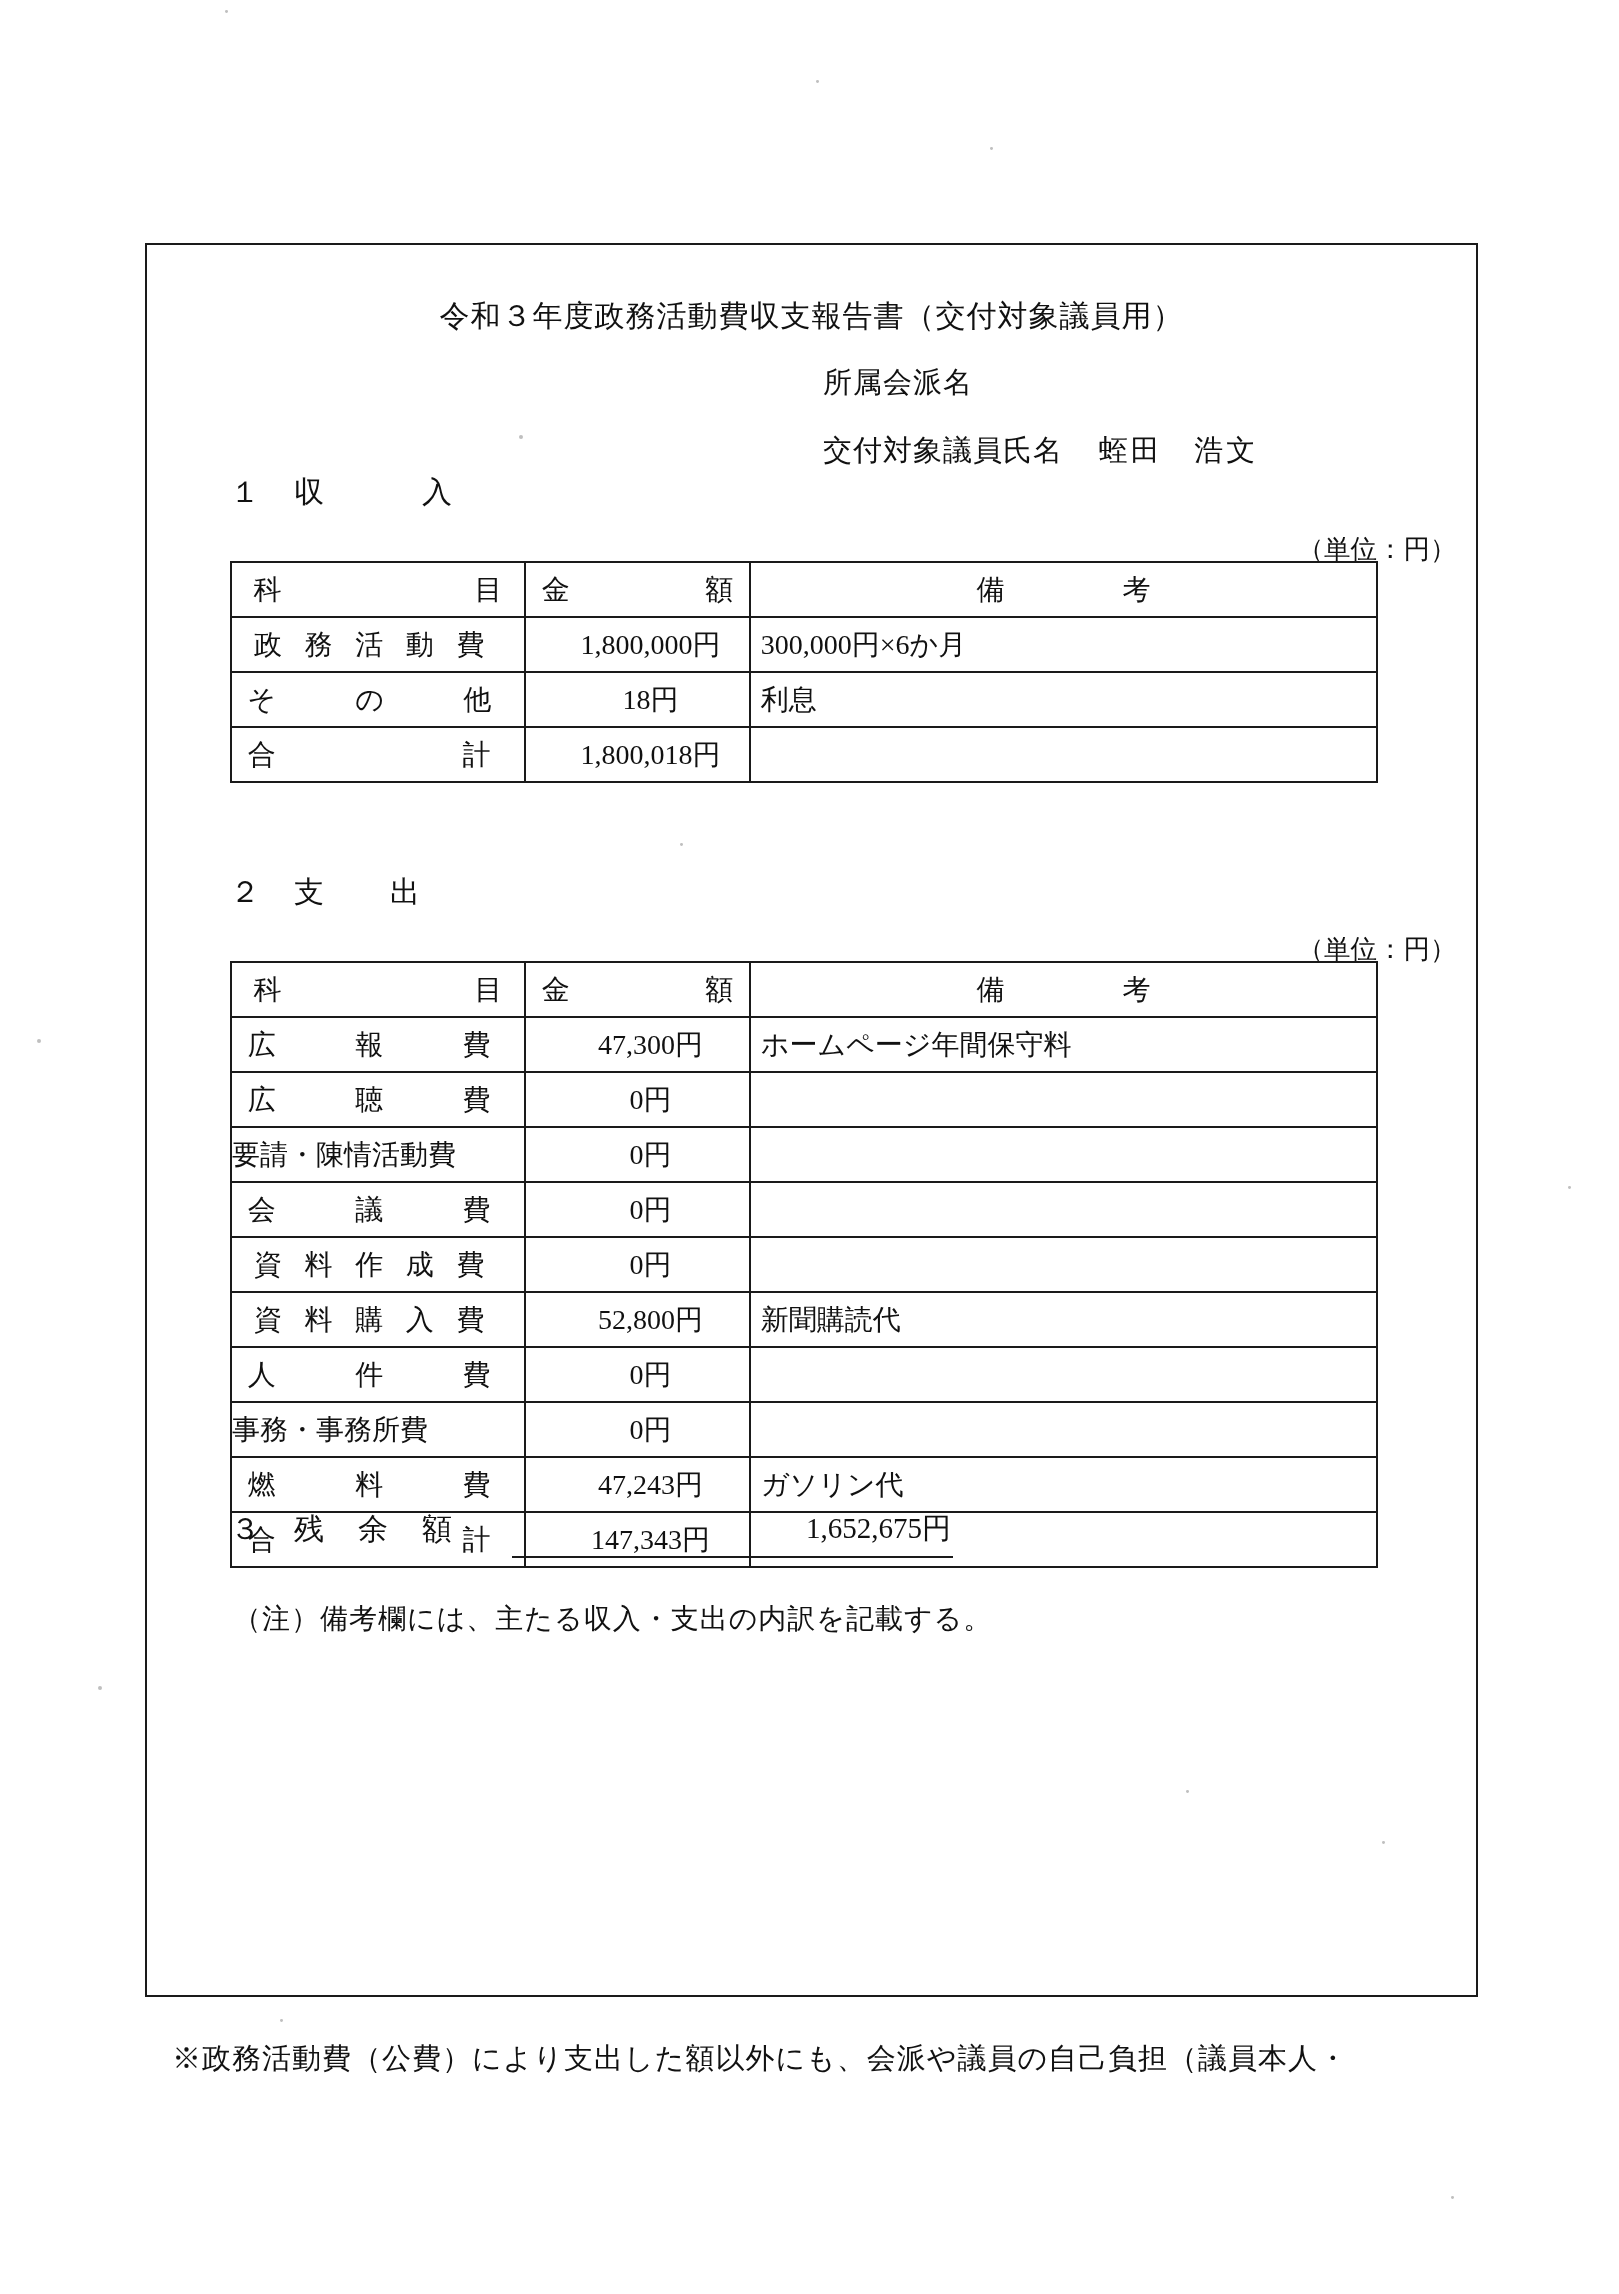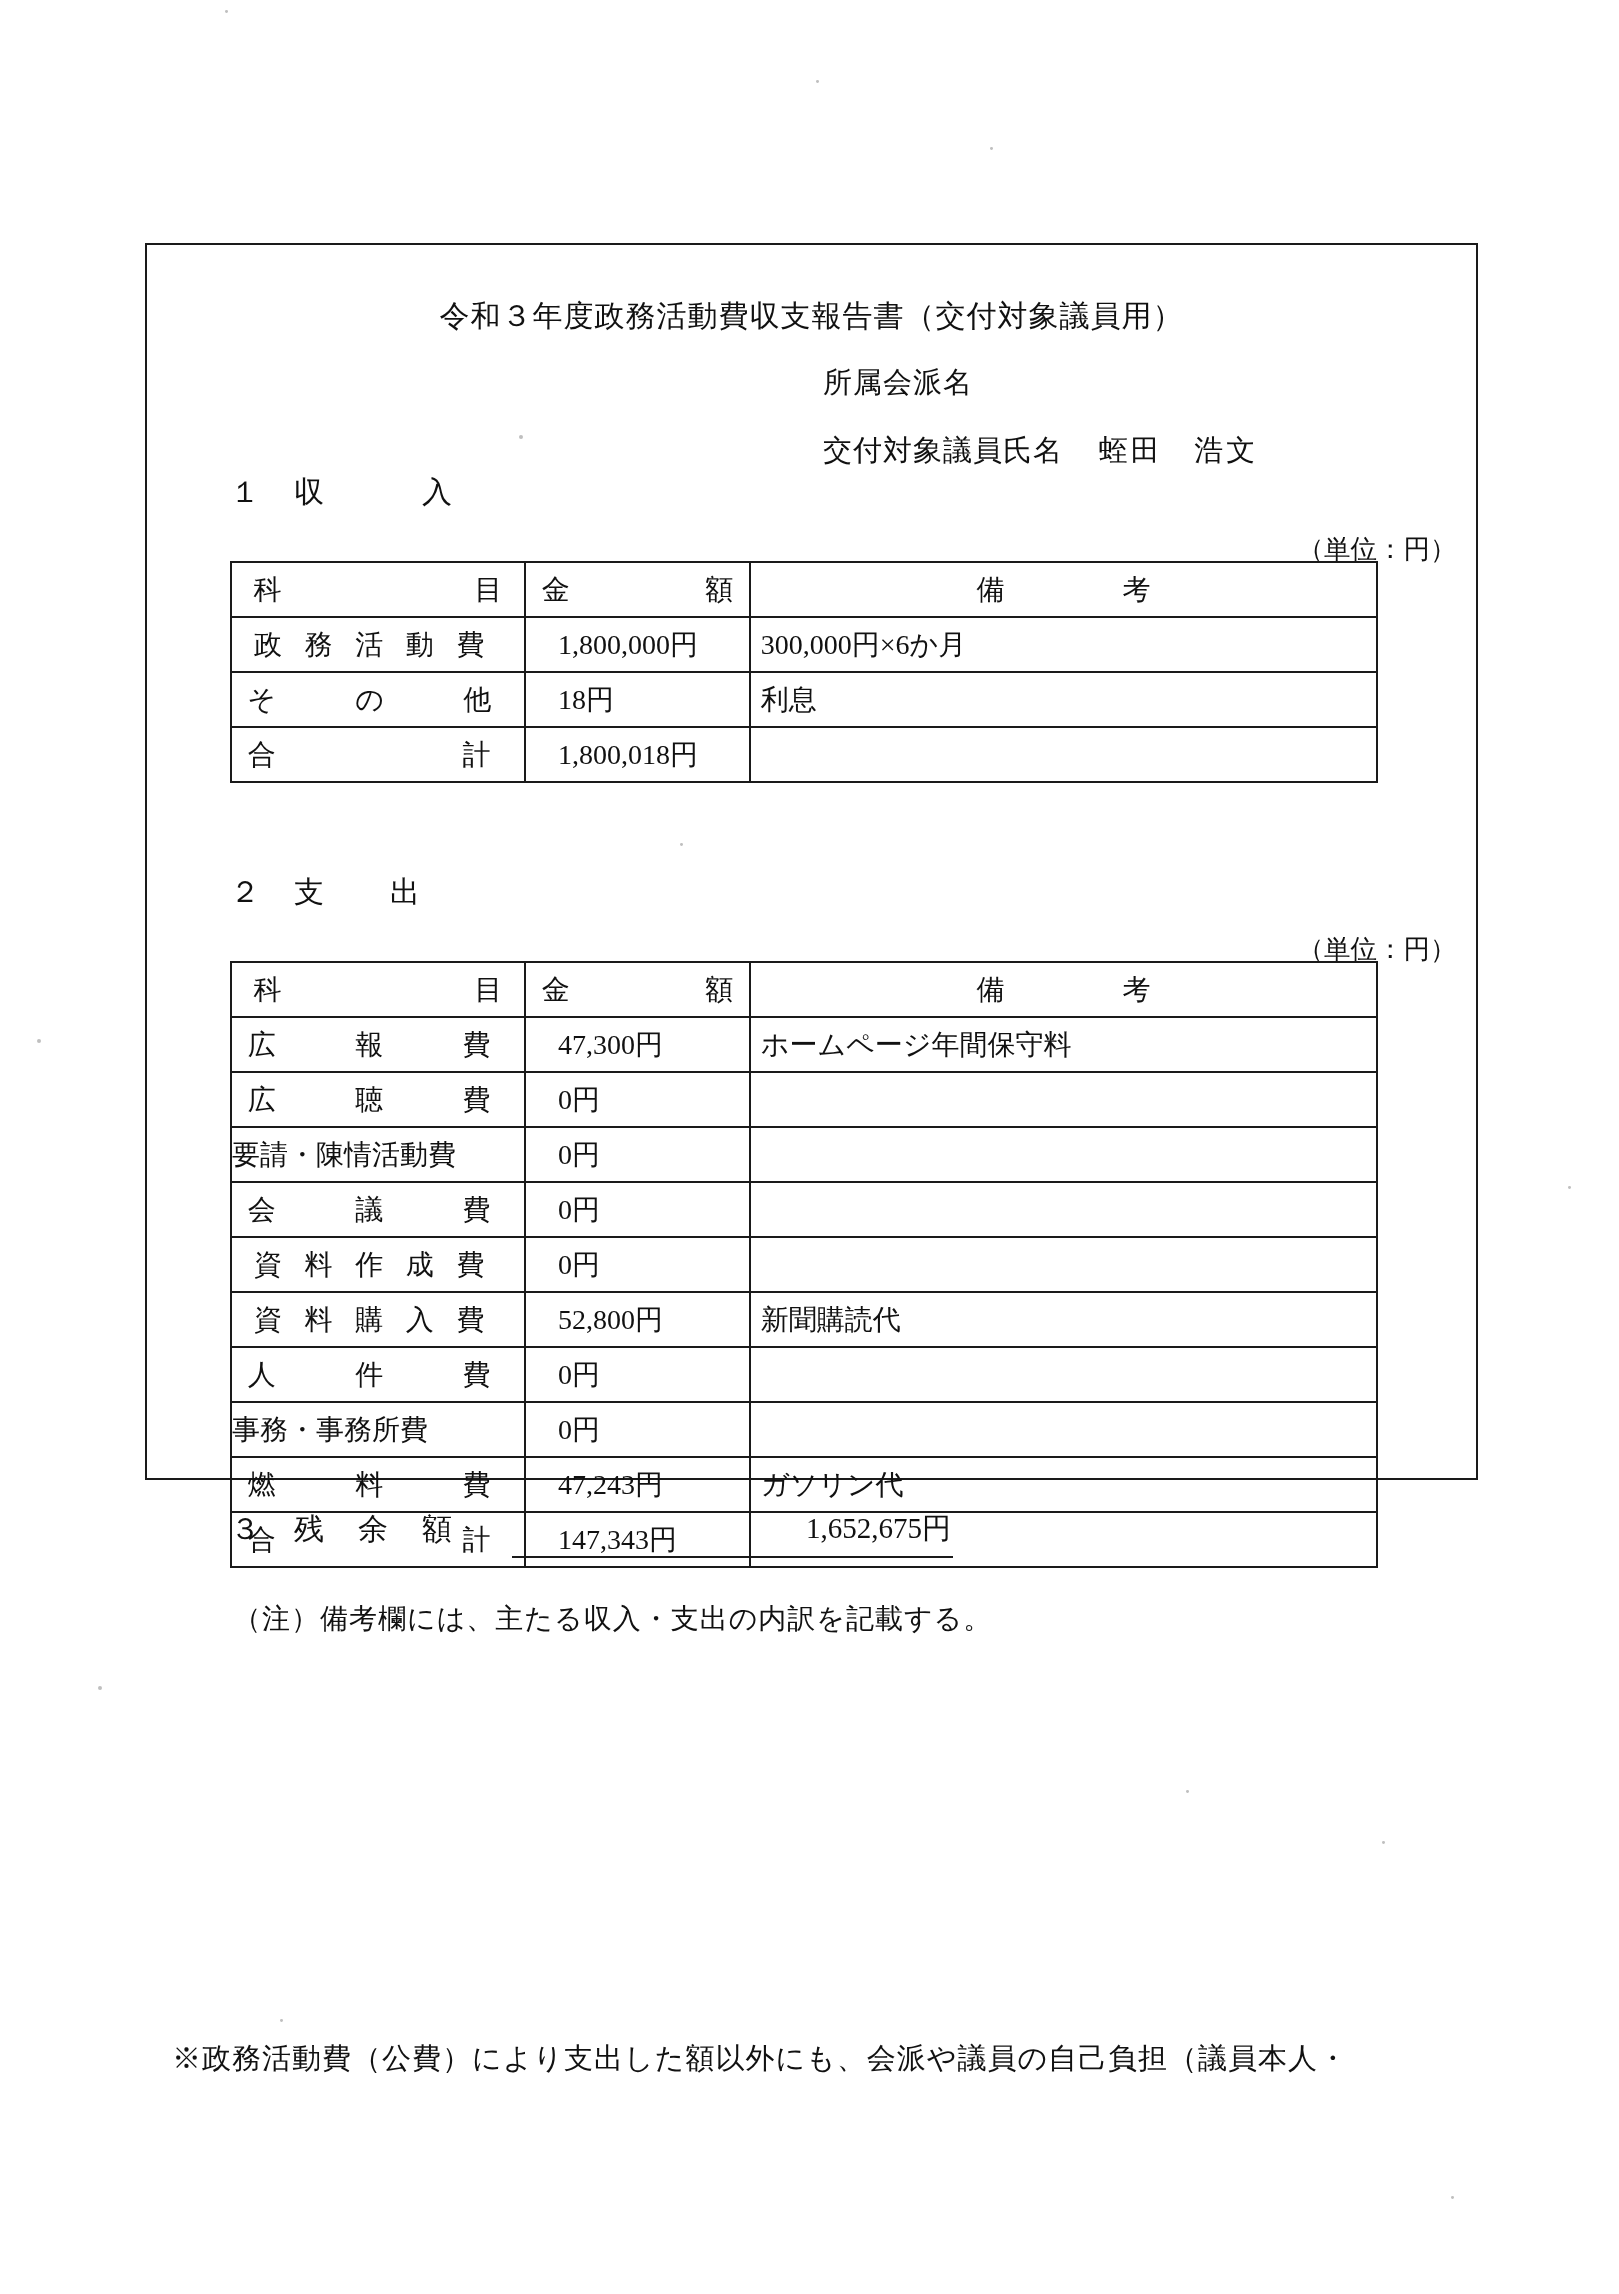--- a/index.html
+++ b/index.html
@@ -22,21 +22,21 @@
     background: #8a8a8a;
     border-radius: 50%;
     opacity: .55;
   }
 
   .page-frame {
     position: absolute;
     left: 145px;
     top: 243px;
     width: 1333px;
-    height: 1237px;
+    height: 1754px;
     border: 2px solid #1a1a1a;
     box-sizing: border-box;
   }
 
   .doc-title {
     position: absolute;
     left: 0;
     right: 0;
     top: 51px;
     text-align: center;
@@ -117,21 +117,21 @@
     justify-content: space-between;
     padding: 0 15.7px;
   }
   .cell-hdr-note {
     display: flex;
     justify-content: center;
     gap: 118px;
     padding: 0 15.7px;
   }
   .cell-amount {
-    text-align: left;
+    text-align: center;
     padding-right: 6px;
     display: block;
     margin-left: 32px;
   }
   .cell-note {
     text-align: left;
     padding-left: 9.8px;
     display: block;
   }
 

